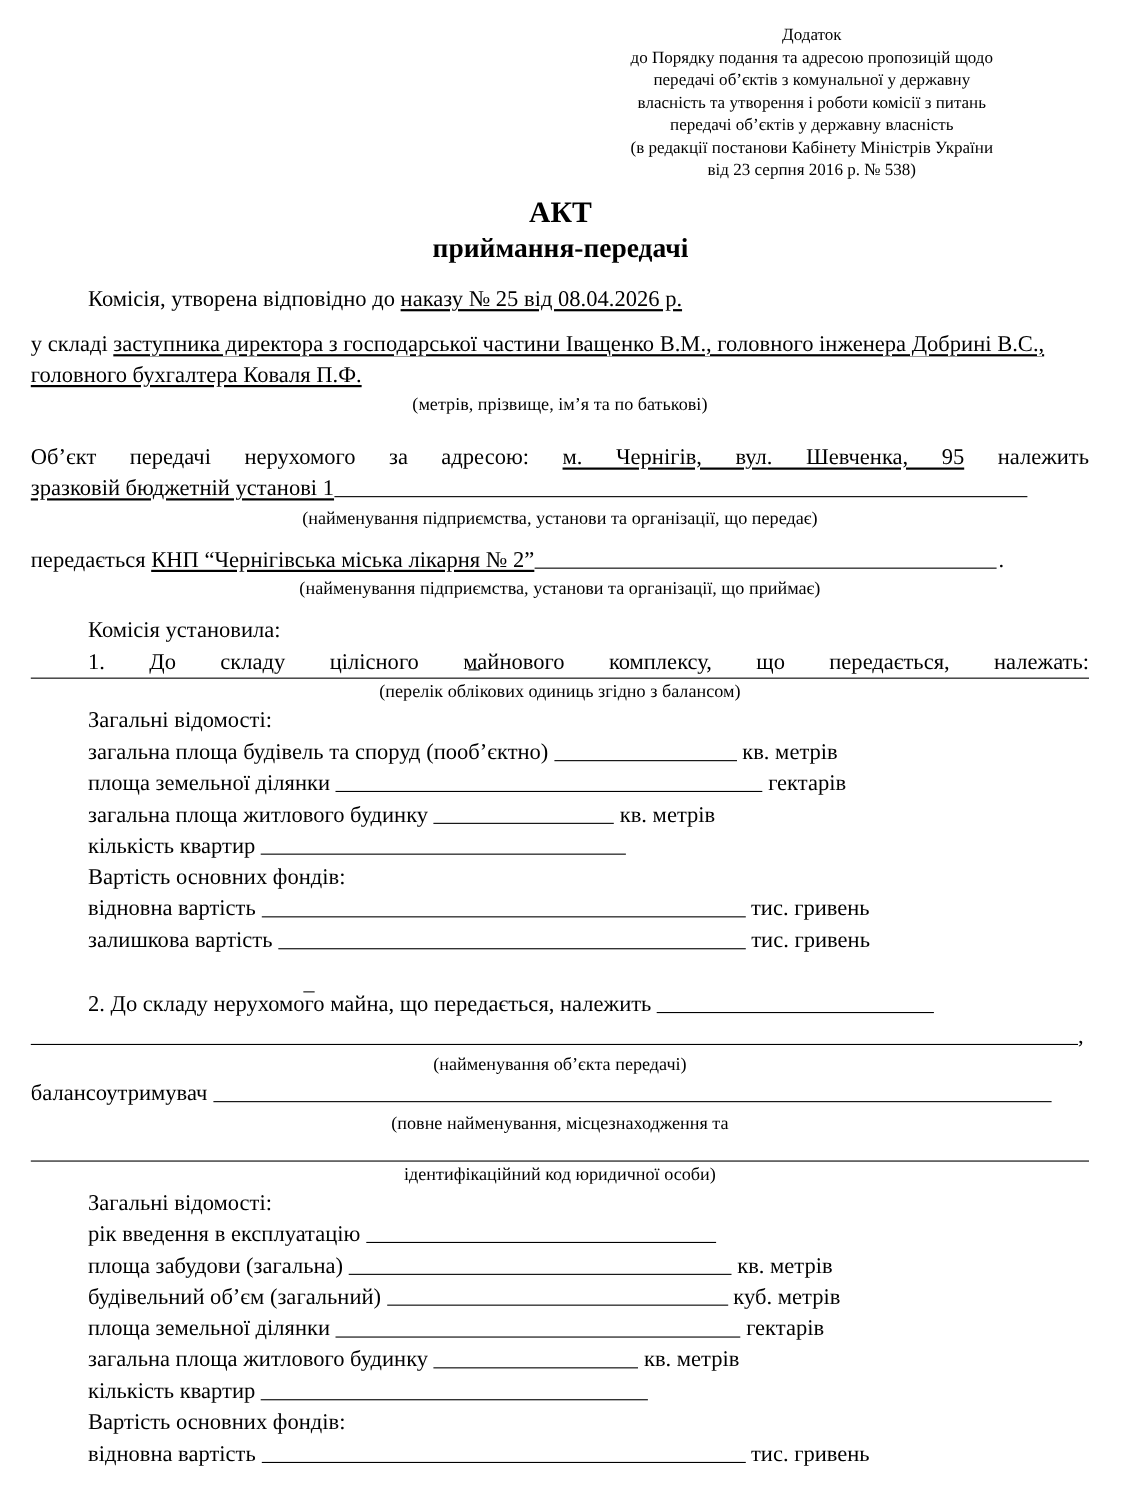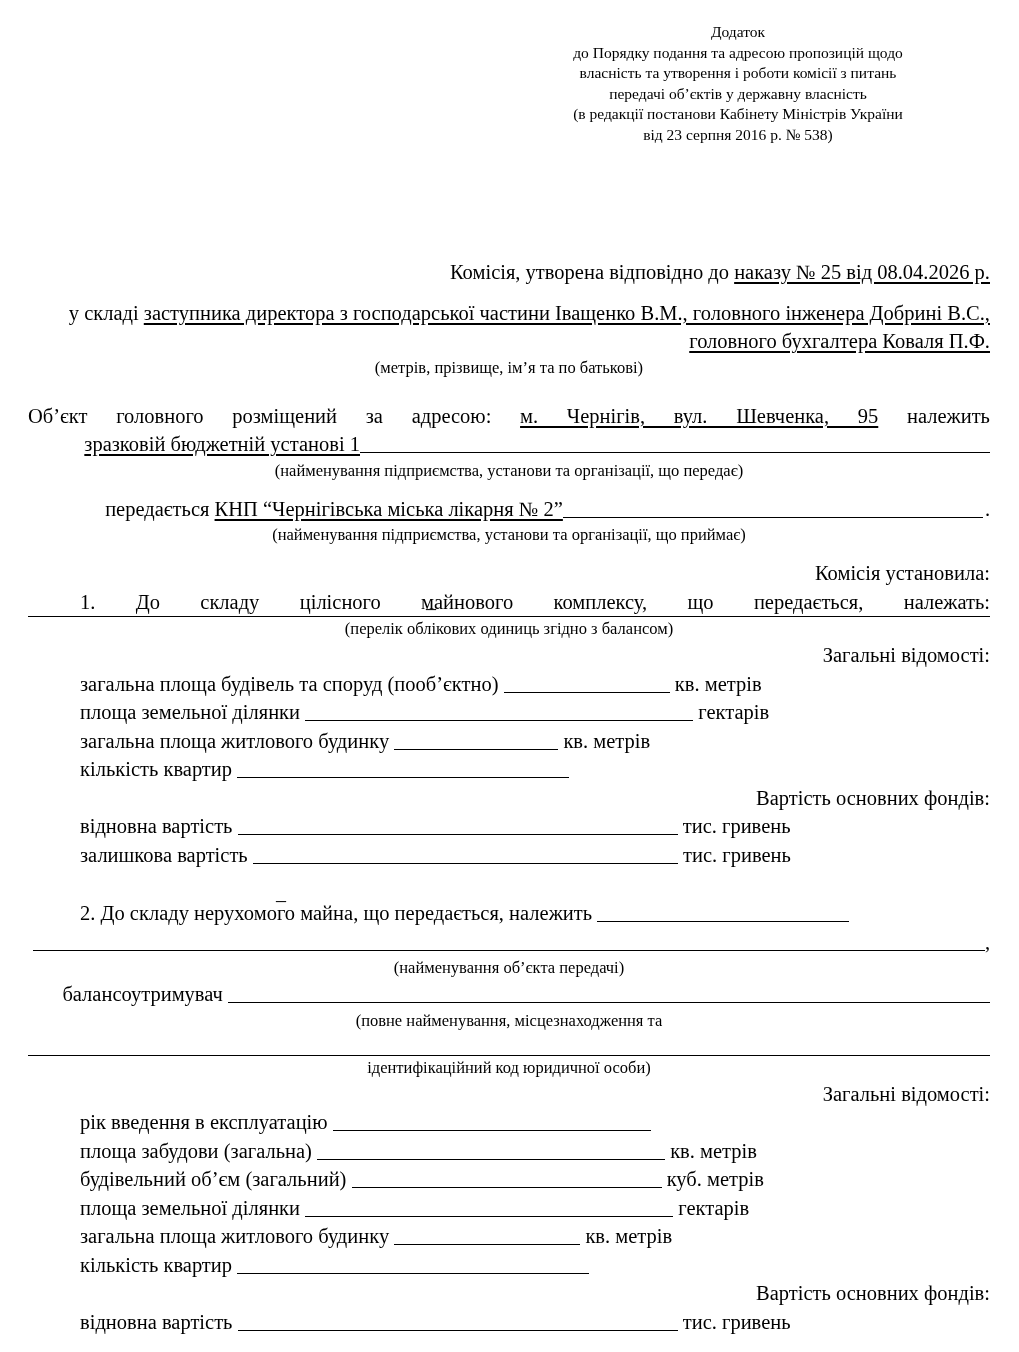--- a/index.html
+++ b/index.html
@@ -50,21 +50,21 @@
 
   
   .body {
     position: absolute;
     top: 258px;
     left: 28px;
     width: 962px;
     font-size: 20.5px;
     line-height: 28.5px;
   }
-  .p { margin: 0; text-align: right; }
+  .p { margin: 0; }
   .indent { text-indent: 52px; }
   .caption {
     text-align: center;
     font-size: 16.5px;
     line-height: 24px;
   }
   .u { text-decoration: underline; text-underline-offset: 3px; }
   .just {
     text-align: justify;
     text-align-last: justify;
@@ -111,39 +111,44 @@
   .after-rule { margin-left: 2px; }
 </style>
 </head>
 <body>
 
 <div class="page">
 
   <div class="doc-header">
     <div>Додаток</div>
     <div>до Порядку подання та адресою пропозицій щодо</div>
+    <div>передачі об’єктів з комунальної у державну</div>
     <div>власність та утворення і роботи комісії з питань</div>
     <div>передачі об’єктів у державну власність</div>
     <div>(в редакції постанови Кабінету Міністрів України</div>
     <div>від 23 серпня 2016 р. № 538)</div>
   </div>
 
+  <div class="title">
+    <div>АКТ</div>
+    <div class="line2">приймання-передачі</div>
+  </div>
 
   <div class="body">
 
     <p class="p indent"><span>Комісія, утворена відповідно до </span><span class="u">наказу № 25 від 08.04.2026 р.</span></p>
 
     <div class="spacer-sm"></div>
 
     <p class="p"><span>у складі </span><span class="u">заступника директора з господарської частини Іващенко В.М., головного інженера Добрині В.С., головного бухгалтера Коваля П.Ф.</span></p>
     <p class="p caption">(метрів, прізвище, ім’я та по батькові)</p>
 
     <div class="spacer-md"></div>
 
-    <p class="p just"><span>Об’єкт головного розміщений за адресою: </span><span class="u">м. Чернігів, вул. Шевченка, 95</span><span> належить</span></p>
+    <p class="p just"><span>Об’єкт передачі нерухомого за адресою: </span><span class="u">м. Чернігів, вул. Шевченка, 95</span><span> належить</span></p>
     <p class="p"><span class="u">зразковій бюджетній установі 1</span><span class="blank" style="width:630px"></span></p>
     <p class="p caption">(найменування підприємства, установи та організації, що передає)</p>
 
     <div class="spacer-sm"></div>
 
     <p class="p"><span>передається </span><span class="u">КНП “Чернігівська міська лікарня № 2”</span><span class="blank" style="width:420px"></span><span class="after-rule">.</span></p>
     <p class="p caption">(найменування підприємства, установи та організації, що приймає)</p>
 
     <div class="spacer-sm"></div>
 

